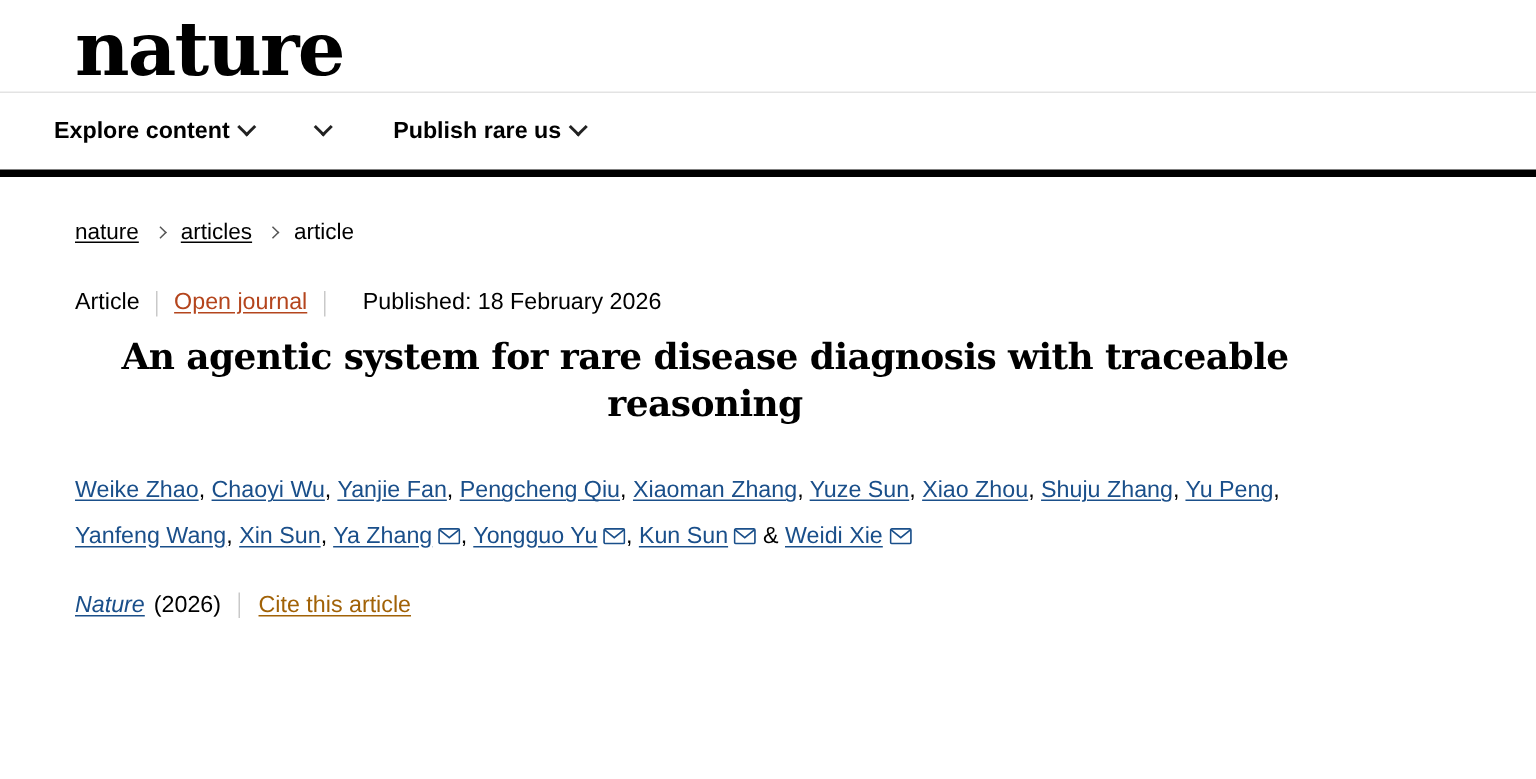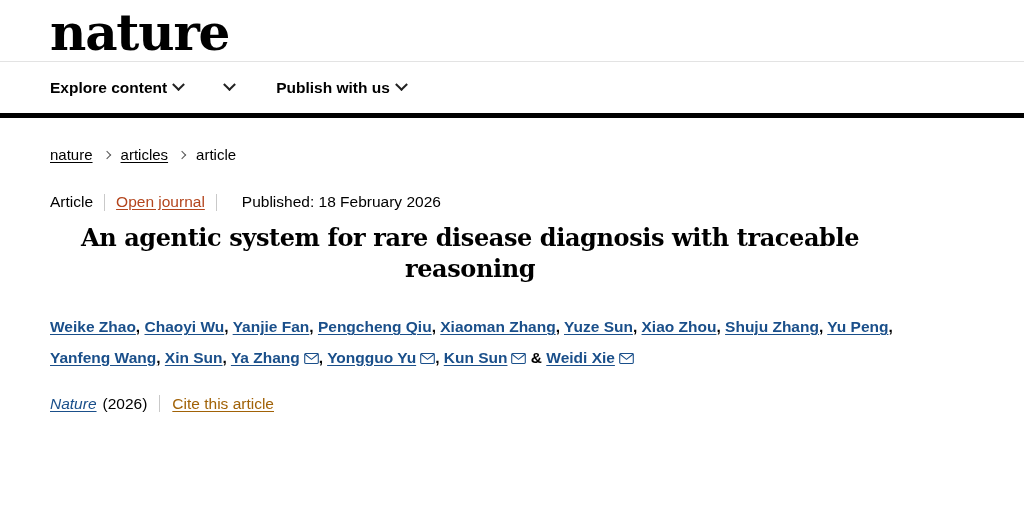--- a/index.html
+++ b/index.html
@@ -30,21 +30,21 @@
     letter-spacing: -1.2px;
     color: #000;
     user-select: none;
   }
 
   
   .navbar {
     height: 56px;
     display: flex;
     align-items: center;
-    padding-left: 50px;
+    padding-left: 36px;
     gap: 42px;
     border-bottom: 5px solid #000000;
   }
   .nav-item {
     display: flex;
     align-items: center;
     gap: 7px;
     font-size: 15.5px;
     font-weight: 700;
     color: #000;
@@ -124,21 +124,20 @@
     color: #000;
     text-align: center;
   }
 
   .authors {
     font-size: 15.5px;
     line-height: 1.95;
     max-width: 845px;
     color: #000;
     margin-bottom: 22px;
-    font-weight: bold;
   }
   .authors a {
     color: #1a4f8a;
     text-decoration: underline;
     text-underline-offset: 2px;
     cursor: pointer;
   }
   .envelope {
     display: inline-block;
     margin-left: 4px;
@@ -183,21 +182,21 @@
 
 <nav class="navbar">
   <div class="nav-item">
     <span>Explore content</span>
     <span class="chev"></span>
   </div>
   <div class="nav-item">
     <span class="chev"></span>
   </div>
   <div class="nav-item">
-    <span>Publish with us</span>
+    <span>Publish rare us</span>
     <span class="chev"></span>
   </div>
 </nav>
 
 <main class="content">
 
   <div class="breadcrumb">
     <a href="#">nature</a>
     <span class="bc-sep"></span>
     <a href="#">articles</a>

